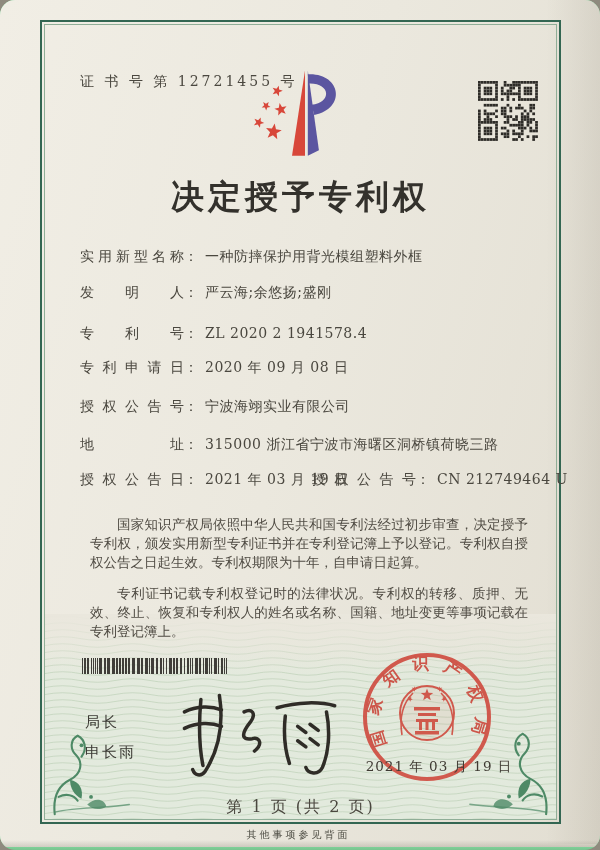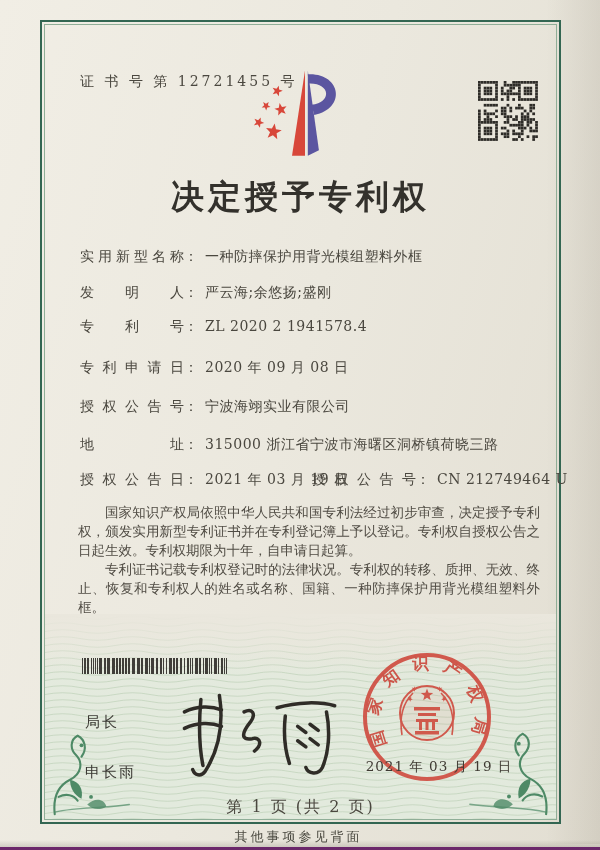--- a/index.html
+++ b/index.html
@@ -1,17 +1,17 @@
 <!DOCTYPE html>
 <html><head>
 <meta charset="utf-8">
 <style>
   html,body{margin:0;padding:0;background:#8f8a7e;}
-  .photo{position:relative;width:600px;height:850px;background:#701a75;overflow:hidden;
-         font-family:"DejaVu Serif",serif;}
+  .photo{position:relative;width:600px;height:850px;background:#86efac;overflow:hidden;
+         font-family:"DejaVu Serif",serif;border-radius:15px;}
   .paper{position:absolute;left:0;top:0;width:600px;height:847px;
          background:linear-gradient(105deg,#f1eee5 0%,#ebe8de 48%,#e2ded2 100%);}
   .paper-shade-right{position:absolute;right:0;top:0;bottom:3px;width:54px;
          background:linear-gradient(to right,rgba(110,100,84,0),rgba(110,100,84,.13));}
   .paper-shade-bottom{position:absolute;left:0;right:0;bottom:0;height:10px;
          background:linear-gradient(to bottom,rgba(90,82,68,0),rgba(90,82,68,.28));}
   .frame{position:absolute;left:40px;top:20px;width:517px;height:800px;border:2px solid #336652;}
   .frame-inner{position:absolute;inset:2px;border:1px solid #8fae97;}
   .band{position:absolute;left:0;right:0;bottom:0;height:205px;
         background:linear-gradient(to bottom,rgba(226,234,221,0) 0%,rgba(226,234,221,.85) 30%,#e2eadd 100%);}
@@ -23,33 +23,33 @@
   .qr{position:absolute;left:433px;top:56px;width:60px;height:60px;}
   .title{position:absolute;left:0;top:150px;width:100%;text-align:center;font-size:33px;
          font-weight:600;letter-spacing:4px;color:#33312c;}
   .row{position:absolute;left:35px;width:470px;font-size:14px;color:#4a473f;white-space:nowrap;}
   .flabel{display:inline-block;width:104px;text-align:justify;text-align-last:justify;}
   .colon{display:inline-block;margin-right:7px;}
   .fval{letter-spacing:.5px;}
   .pair2{position:absolute;left:232px;top:0;}
   .paras{position:absolute;left:33px;top:478px;width:462px;font-size:13.5px;line-height:19px;
          color:#504c44;text-align:justify;}
-  .paras p{margin:0;text-indent:2em;}
+  .paras p{margin:12px;text-indent:2em;}
   .barcode{position:absolute;left:35px;top:633px;width:152px;height:16px;}
   .signer-title{position:absolute;left:40px;top:688px;font-size:15px;letter-spacing:2px;color:#3a3833;
          font-family:Liberation Sans, sans-serif;}
   .signer-name{position:absolute;left:40px;top:718px;font-size:15px;letter-spacing:2px;color:#3a3833;
-         font-family:Liberation Sans, sans-serif;margin-top:20px;}
+         font-family:Liberation Sans, sans-serif;}
   .signature{position:absolute;left:125px;top:655px;width:175px;height:105px;}
   .seal{position:absolute;left:312px;top:622px;width:140px;height:140px;}
   .seal-date{position:absolute;left:314px;top:733px;width:160px;font-size:13.5px;color:#3f3a33;
          letter-spacing:1px;text-align:center;}
   .page-info{position:absolute;left:0;top:772px;width:100%;text-align:center;font-size:16px;
          letter-spacing:2px;color:#4a473f;}
-  .back-note{position:absolute;left:40px;top:828px;width:517px;text-align:center;font-size:13px;
+  .back-note{position:absolute;left:40px;top:828px;width:517px;text-align:center;font-size:10px;
          letter-spacing:3px;color:#4b4a41;}
   .orn{position:absolute;pointer-events:none;}
   .orn-left{left:4px;bottom:3px;width:86px;height:86px;}
   .orn-right{right:4px;bottom:3px;width:88px;height:88px;transform:scale(-1,1);}
 </style>
 </head>
 <body>
 
 <div class="photo">
   <div class="paper">
@@ -327,21 +327,21 @@
           </svg>
 
         <div class="title">决定授予专利权</div>
 
         <div class="row" style="top:259px">
           <span class="flabel">发明人</span><span class="colon">：</span><span class="fval">严云海;余悠扬;盛刚</span>
         </div>
         <div class="row" style="top:223px">
           <span class="flabel">实用新型名称</span><span class="colon">：</span><span class="fval">一种防摔保护用背光模组塑料外框</span>
         </div>
-        <div class="row" style="top:293px">
+        <div class="row" style="top:300px">
           <span class="flabel">专利号</span><span class="colon">：</span><span class="fval">ZL 2020 2 1941578.4</span>
         </div>
         <div class="row" style="top:334px">
           <span class="flabel">专利申请日</span><span class="colon">：</span><span class="fval">2020 年 09 月 08 日</span>
         </div>
         <div class="row" style="top:373px">
           <span class="flabel">授权公告号</span><span class="colon">：</span><span class="fval">宁波海翊实业有限公司</span>
         </div>
         <div class="row" style="top:411px">
           <span class="flabel">地址</span><span class="colon">：</span><span class="fval">315000 浙江省宁波市海曙区洞桥镇荷晓三路</span>
@@ -349,21 +349,21 @@
 
         <div class="row" style="top:446px">
           <span class="flabel">授权公告日</span><span class="colon">：</span><span class="fval">2021 年 03 月 19 日</span>
           <span class="pair2">
             <span class="flabel">授权公告号</span><span class="colon">：</span><span class="fval">CN 212749464 U</span>
           </span>
         </div>
 
         <div class="paras">
           <p>国家知识产权局依照中华人民共和国专利法经过初步审查，决定授予专利权，颁发实用新型专利证书并在专利登记簿上予以登记。专利权自授权公告之日起生效。专利权期限为十年，自申请日起算。</p>
-          <p>专利证书记载专利权登记时的法律状况。专利权的转移、质押、无效、终止、恢复和专利权人的姓名或名称、国籍、一种防摔保护用背光模组塑料外框。</p>
+          <p>专利证书记载专利权登记时的法律状况。专利权的转移、质押、无效、终止、恢复和专利权人的姓名或名称、国籍、地址变更等事项记载在专利登记簿上。</p>
         </div>
 
         <svg class="barcode" id="bar-svg" viewBox="0 0 152 16" preserveAspectRatio="none">
             <rect x="2" y="0" width="1" height="16" fill="#403e39"></rect>
             <rect x="4" y="0" width="2" height="16" fill="#403e39"></rect>
             <rect x="7" y="0" width="2" height="16" fill="#403e39"></rect>
             <rect x="11" y="0" width="1" height="16" fill="#403e39"></rect>
             <rect x="13" y="0" width="1" height="16" fill="#403e39"></rect>
             <rect x="15" y="0" width="1" height="16" fill="#403e39"></rect>
             <rect x="17" y="0" width="1" height="16" fill="#403e39"></rect>

